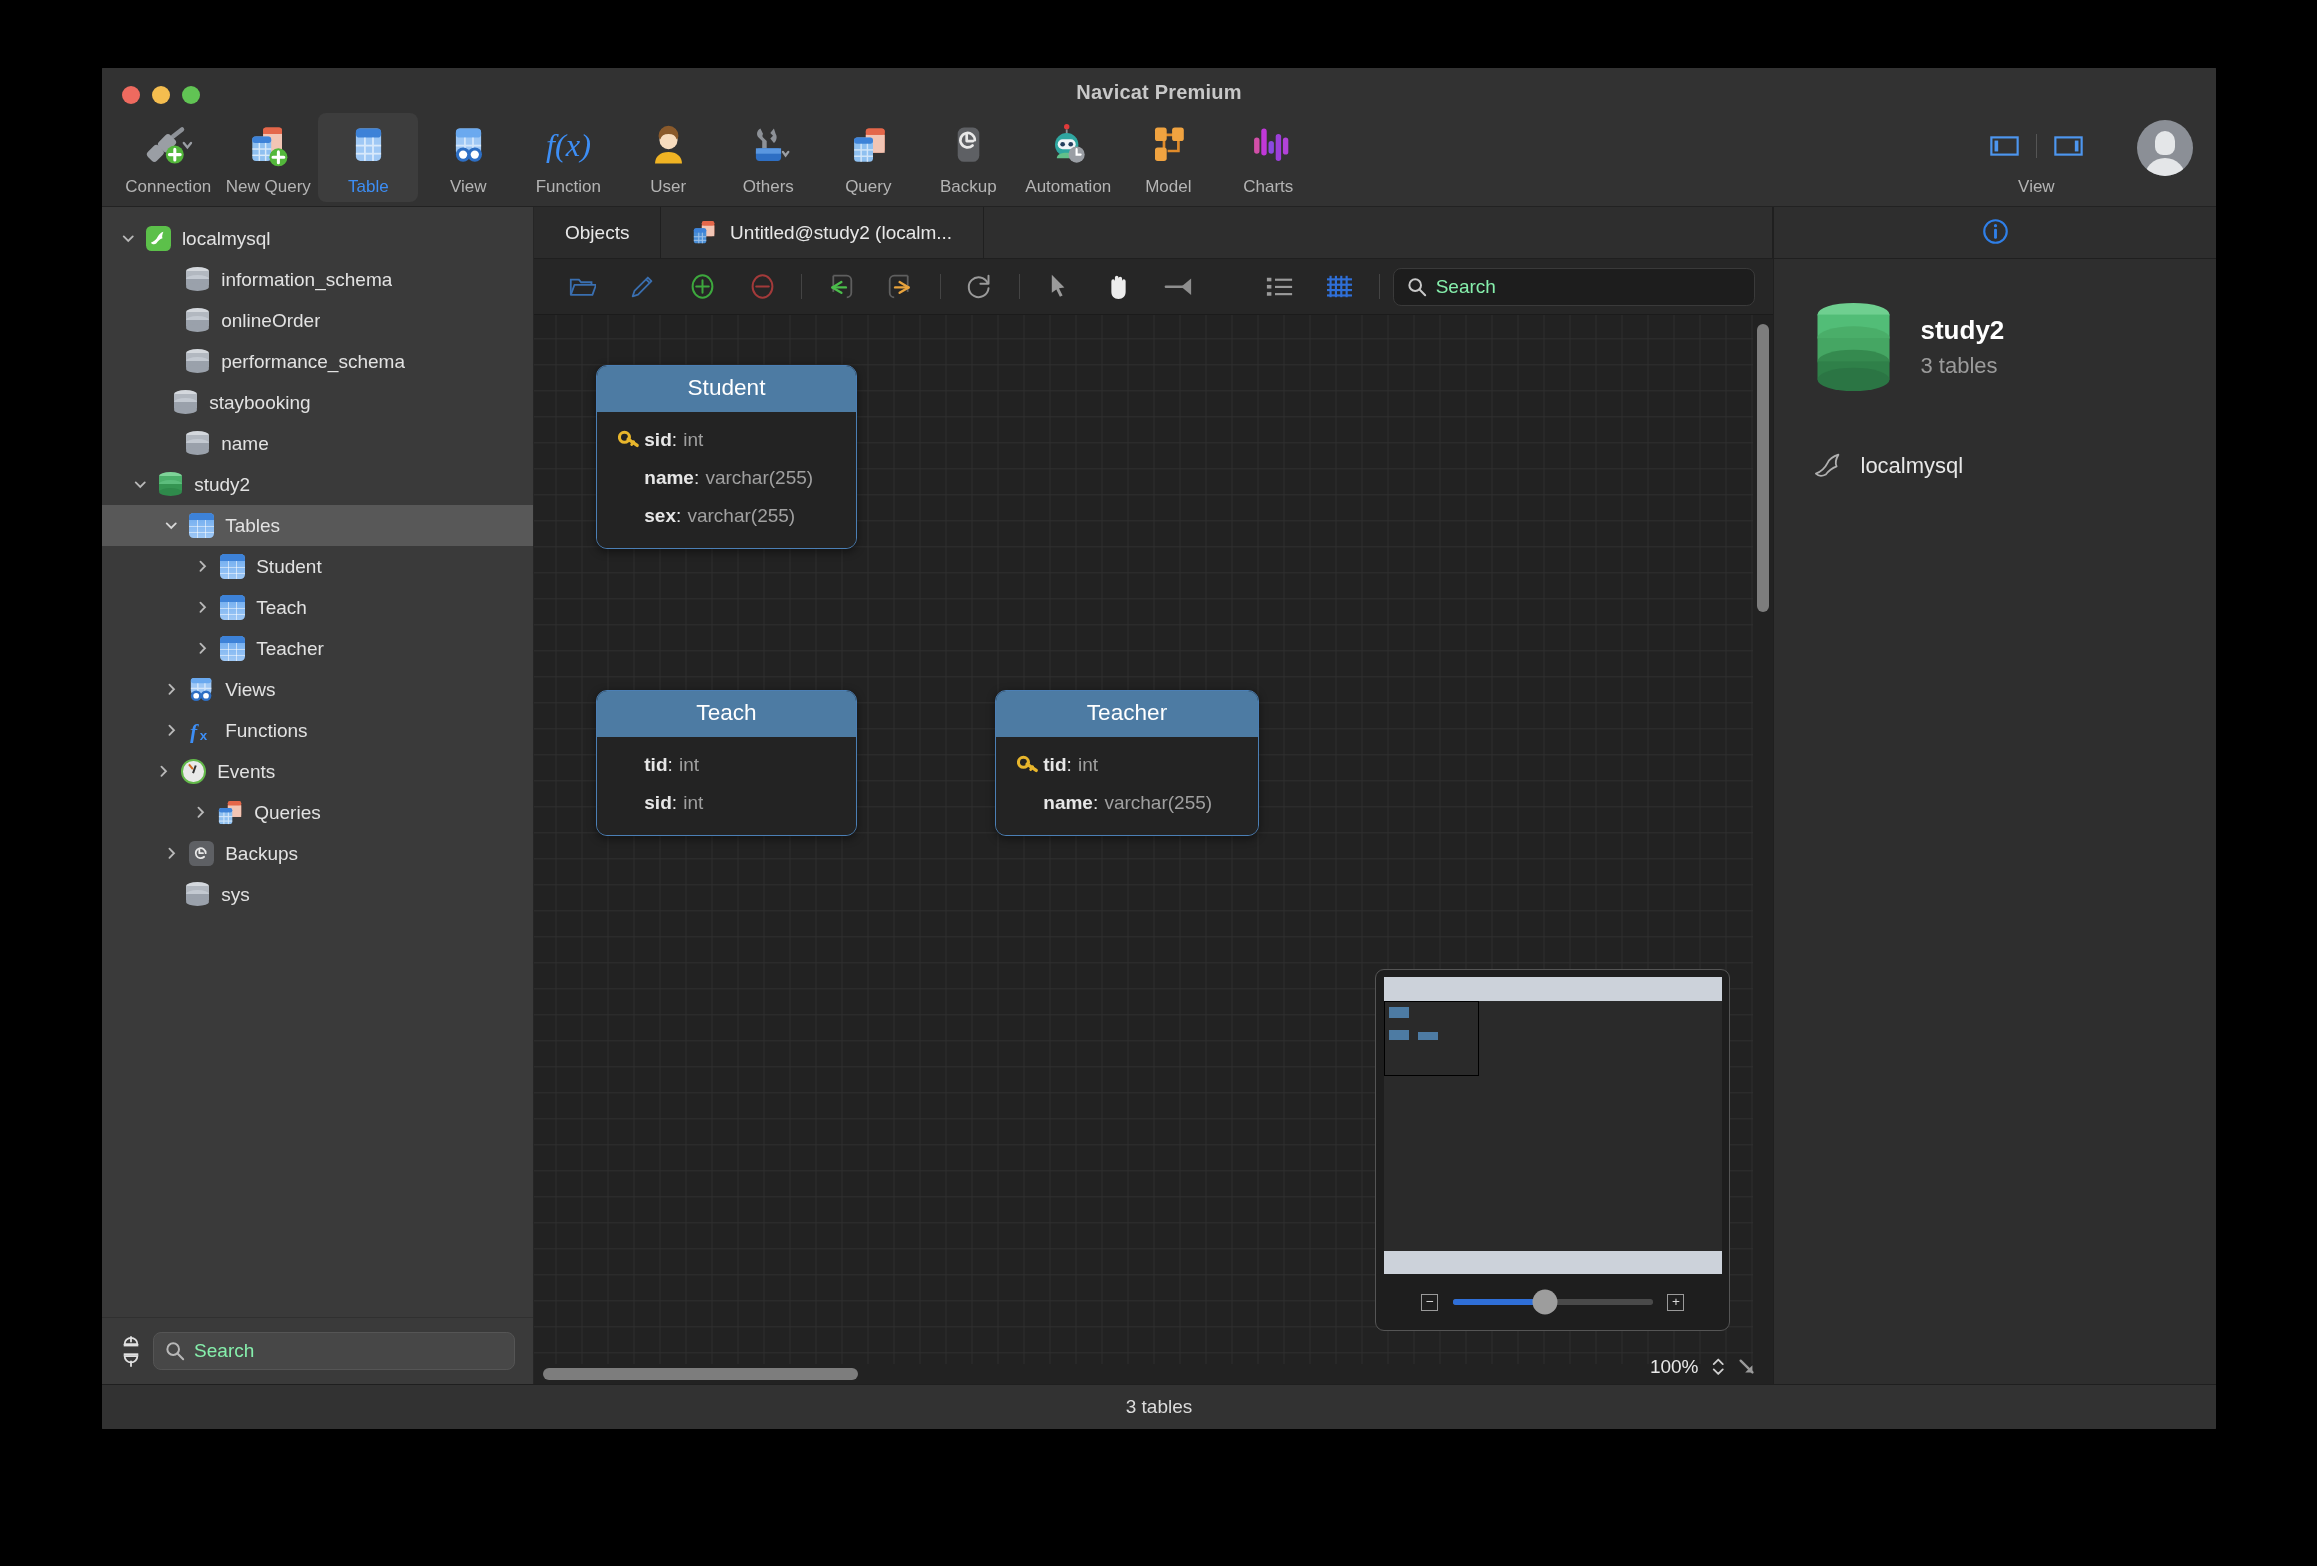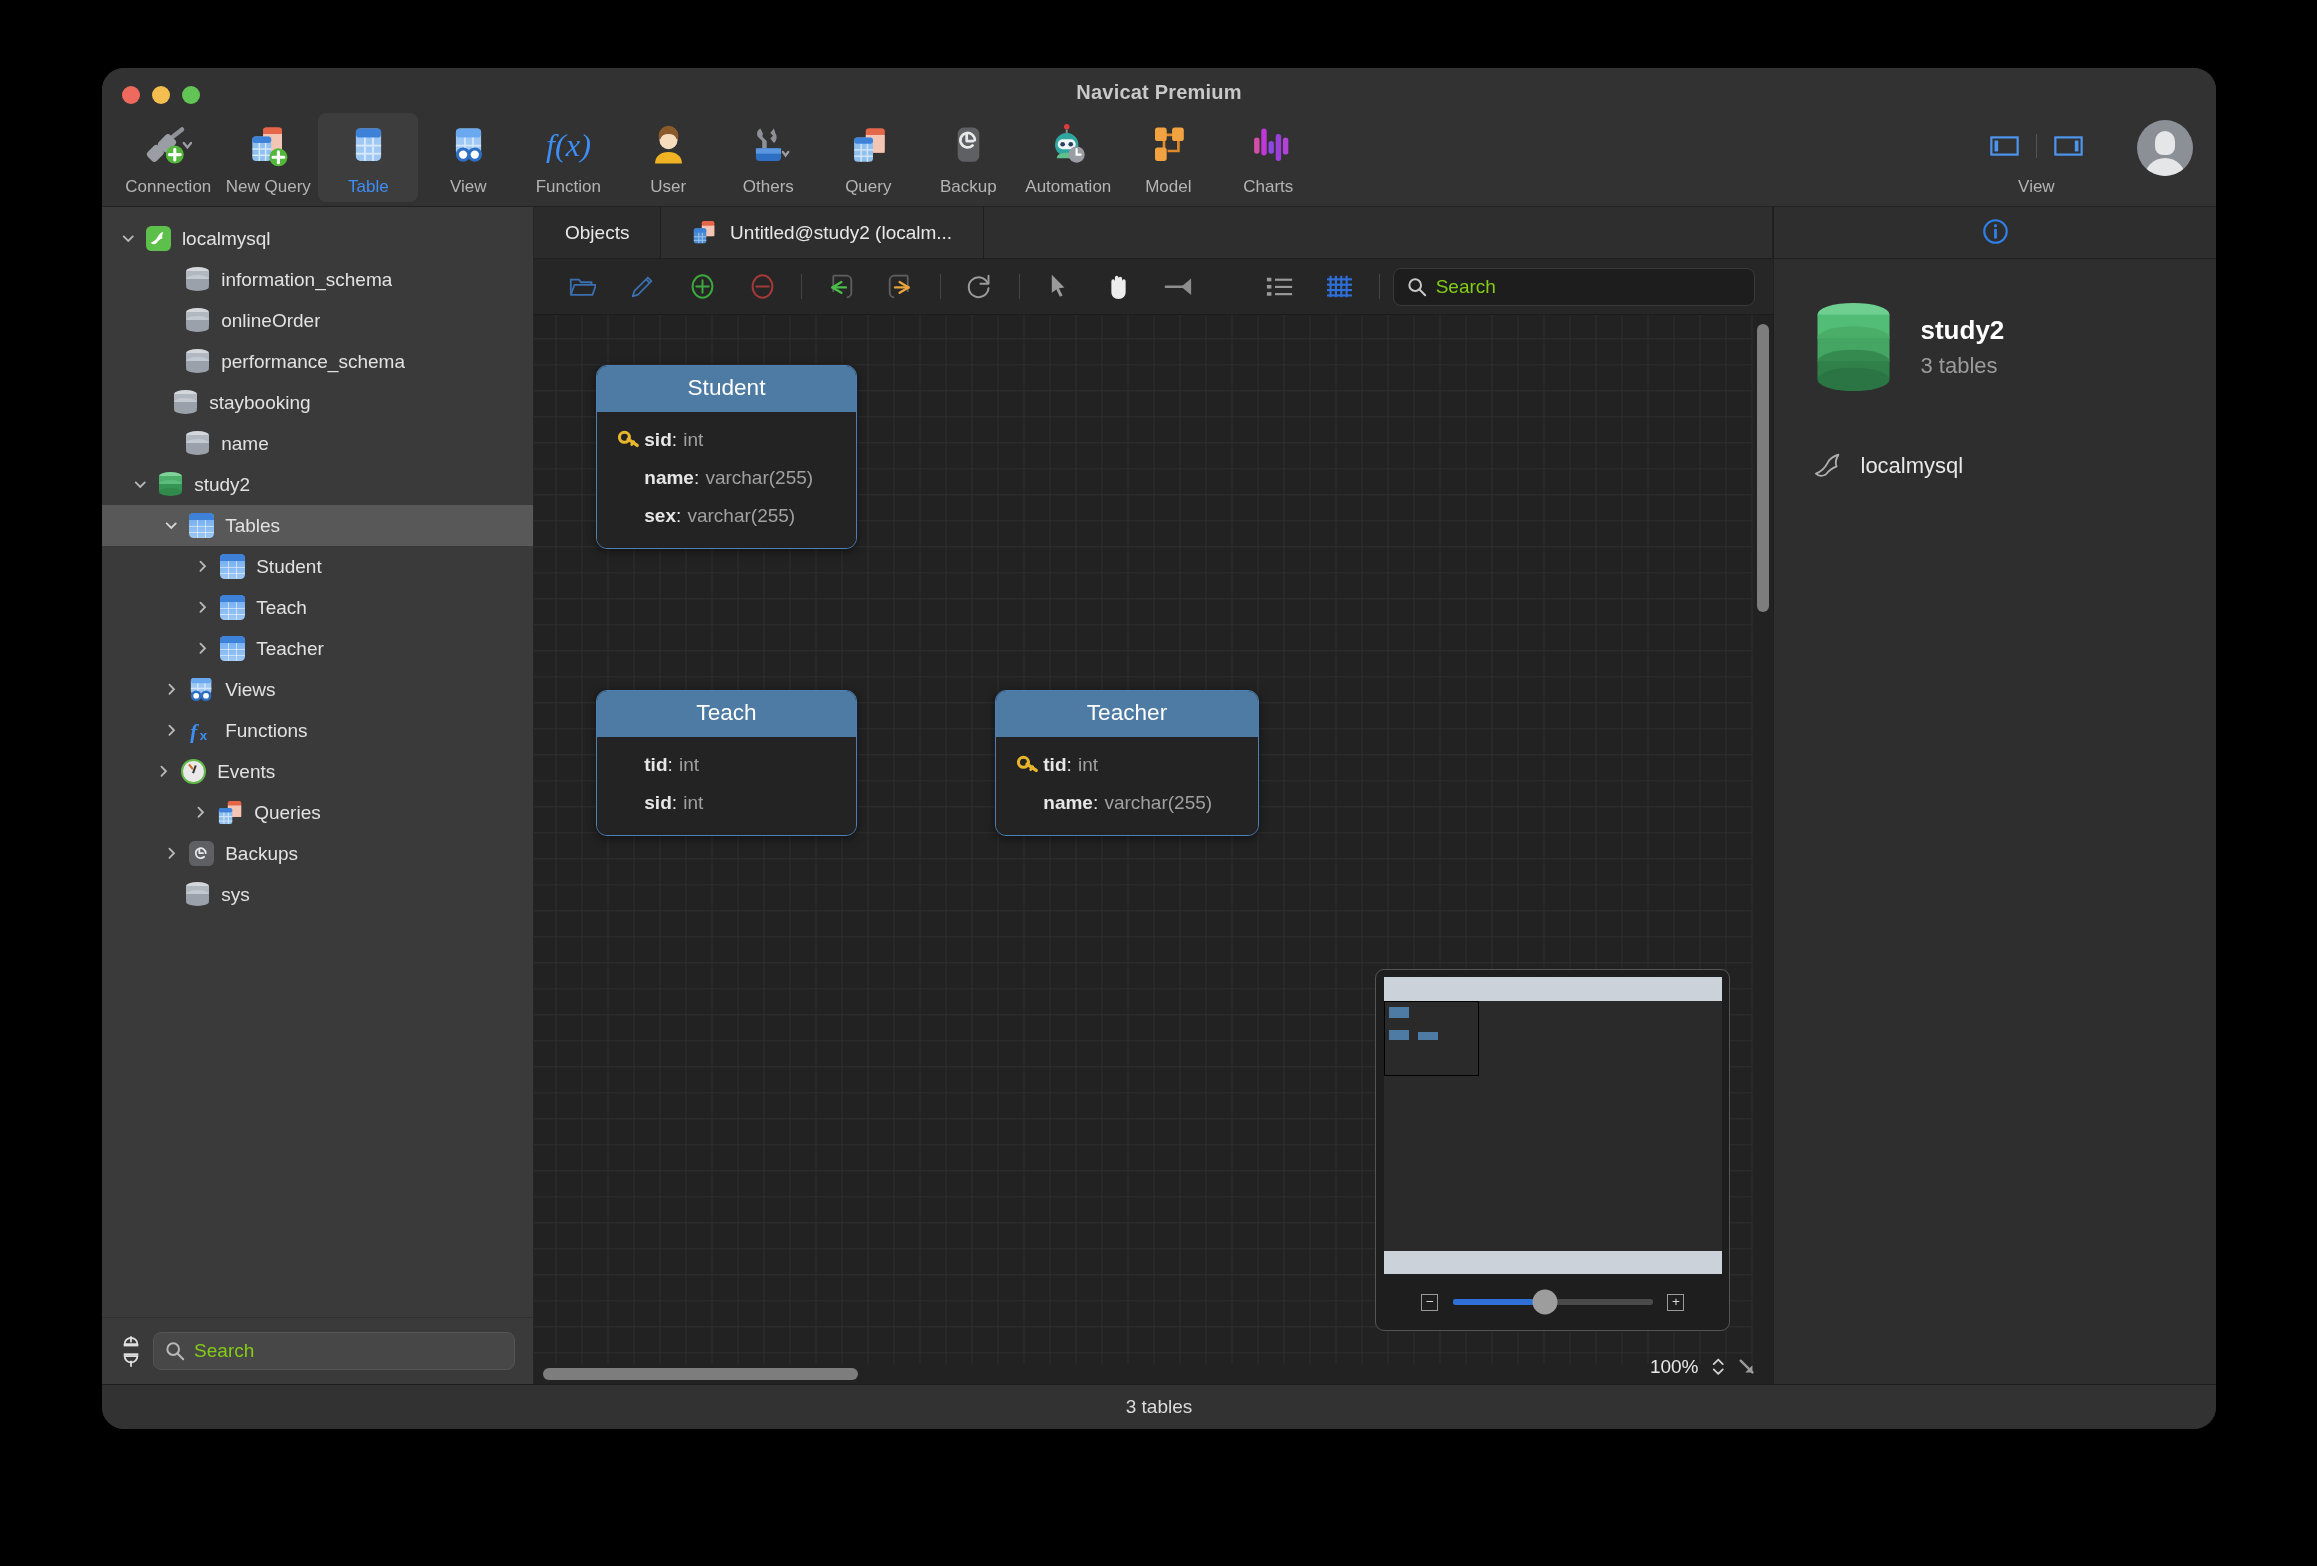--- a/index.html
+++ b/index.html
@@ -9,21 +9,21 @@
     font-family: "Liberation Sans", sans-serif;
     -webkit-font-smoothing: antialiased;
   }
 
   
   #app-window {
     position: absolute;
     left: 102px; top: 68px;
     width: 2114px; height: 1361px;
     background: #323232;
-    border-radius: 22px;
+    border-radius: 1px;
     overflow: hidden;
     box-shadow: 0 9px 36px rgba(0,0,0,.6);
   }
 
   
   #titlebar {
     position: relative;
     height: 139px;
     background: #323232;
     border-bottom: 0.9px solid #222;
@@ -165,21 +165,21 @@
   #sidebar-bottom {
     height: 67px; display: flex; align-items: center;
     padding: 0 18px 0 12.7px; border-top: 0.9px solid #303030;
   }
   #connect-icon { width: 33px; display: flex; justify-content: center; color: #e0e0e0; }
   #sidebar-search {
     flex: 1; height: 38px; border-radius: 8.1px; background: #474747;
     border: 0.9px solid #555; display: flex; align-items: center; padding: 0 11px; margin-left: 5.4px;
   }
   .srch-glyph { margin-right: 9px; display: flex; }
-  .srch-text { color: #84cc16; font-size: 19px; }
+  .srch-text { color: #86efac; font-size: 19px; }
 
   
   #main { flex: 1; display: flex; flex-direction: column; background: #2b2b2b; min-width: 0; }
   #tabbar { height: 52px; background: #2e2e2e; display: flex; align-items: stretch; border-bottom: 0.9px solid #1f1f1f; }
   .tab {
     display: flex; align-items: center; justify-content: center;
     padding: 0 31px; color: #e8e8e8; font-size: 19px;
     border-right: 0.9px solid #1f1f1f; white-space: nowrap;
   }
   .tab.active { background: #2b2b2b; }

